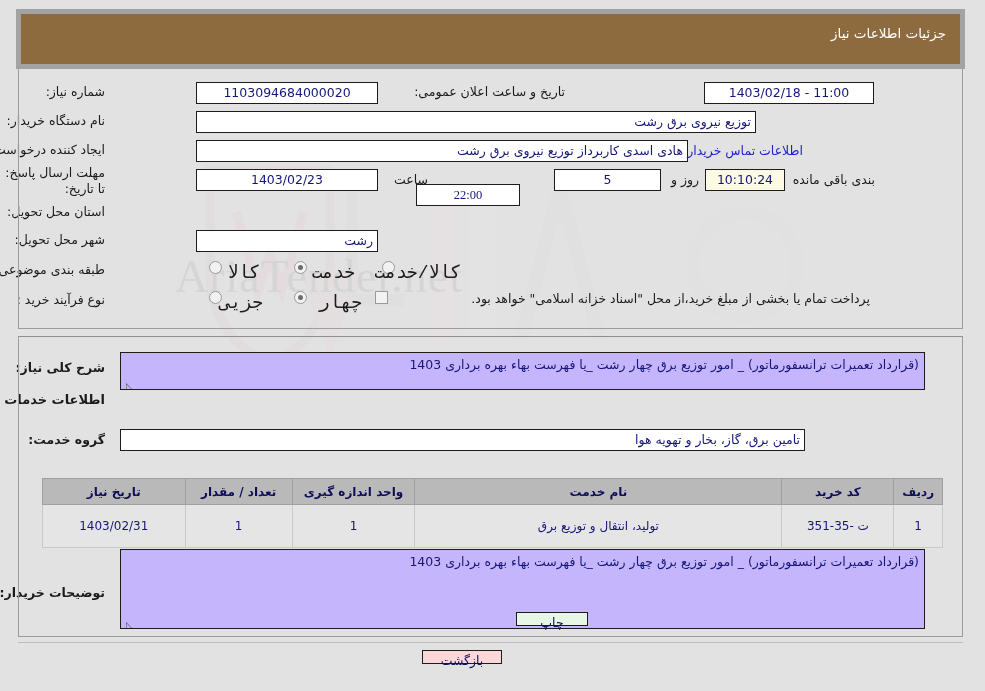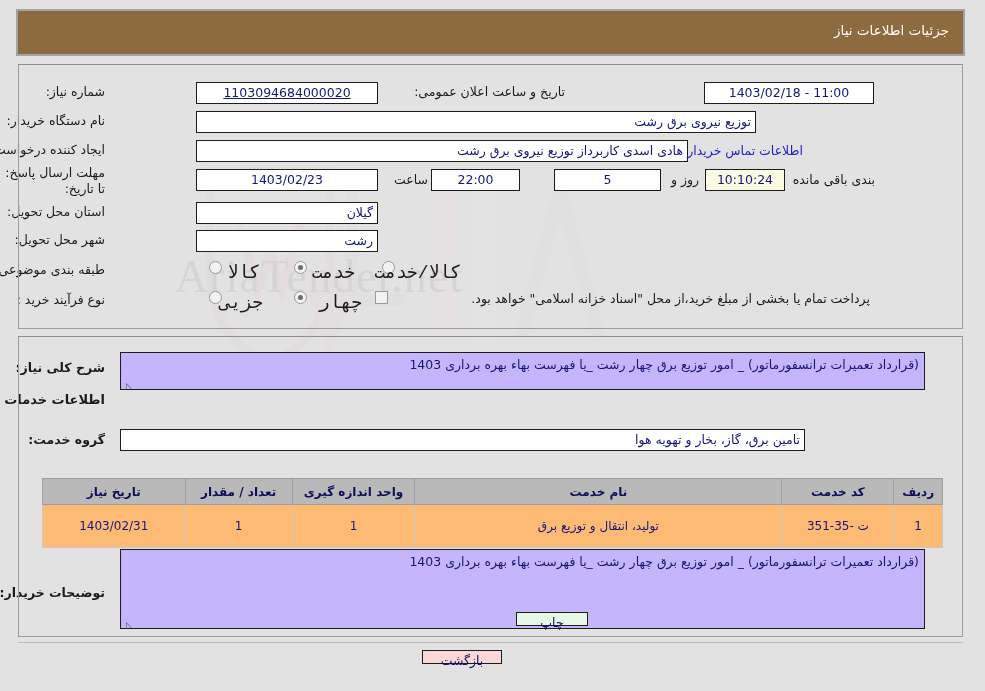--- a/index.html
+++ b/index.html
@@ -20,22 +20,22 @@
   }
   .wm-text {
     position: absolute; left: 175px; top: 100px;
     font-size: 46px; letter-spacing: 1px; color: #b9b9b9;
     font-family: "Liberation Serif", serif; direction: ltr;
   }
 
   
   .banner {
     position: absolute; right: 20px; top: 9px;
-    width: 949px; height: 47px;
-    background: #8d6b3f; border: 2px solid #a3a3a3;
+    width: 949px; height: 60px;
+    background: #8d6b3f; border: 5px solid #a3a3a3;
     color: #ffffff; z-index: 3;
   }
   .banner-title {
     position: absolute; right: 14px; top: 11px;
     font-size: 13.5px; color: #ffffff;
   }
 
   
   .panel {
     position: absolute;
@@ -106,21 +106,21 @@
   .tbl {
     position: absolute; right: 42px; top: 478px;
     width: 901px; border-collapse: collapse;
     font-size: 12px; background: #ffffff;
   }
   .tbl th {
     background: #b9b9b9; color: #0e0e5a; font-weight: bold;
     border: 1px solid #9f9f9f; height: 26px; padding: 0 4px;
   }
   .tbl td {
-    background: #fdba74; color: #16167a; text-align: center;
+    background: #e5e5e5; color: #16167a; text-align: center;
     border: 1px solid #c9c9c9; height: 43px; padding: 0 20px;
   }
 
   
   .btn {
     position: absolute; height: 14px; border: 1px solid #1c1c1c;
     font-size: 12.5px; color: #101060; line-height: 20px;
     text-align: center; cursor: pointer;
     font-family: "DejaVu Sans", "Liberation Sans", sans-serif;
     padding: 0;
@@ -155,43 +155,42 @@
     <div class="wm-text">AriaTender.net</div>
   </div>
 
   <div class="banner">
     <div class="banner-title">جزئیات اطلاعات نیاز</div>
   </div>
 
   <div class="panel" id="panel-top"></div>
 
   <div class="lbl" style="right:880px; top:84px;">شماره نیاز:</div>
-  <div class="box ctr" style="right:607px; top:82px; width:182px;text-decoration:underline;">1103094684000020</div>
+  <div class="box ctr" style="right:607px; top:82px; width:182px;">1103094684000020</div>
 
   <div class="lbl" style="right:420px; top:84px;">تاریخ و ساعت اعلان عمومی:</div>
   <div class="box ctr" style="right:111px; top:82px; width:170px;">11:00 - 1403/02/18</div>
 
   <div class="lbl" style="right:880px; top:113px;">نام دستگاه خریدار:</div>
   <div class="box rt" style="right:229px; top:111px; width:560px;">توزیع نیروی برق رشت</div>
 
   <div class="lbl" style="right:880px; top:142px;">ایجاد کننده درخواست:</div>
   <div class="box rt" style="right:297px; top:140px; width:492px;">هادی  اسدی کاربرداز توزیع نیروی برق رشت</div>
   <div class="link" style="right:182px; top:143px;">اطلاعات تماس خریدار</div>
 
   <div class="lbl" style="right:880px; top:165px; width:110px; white-space:normal; text-align:right;">مهلت ارسال پاسخ: تا تاریخ:</div>
   <div class="box ctr" style="right:607px; top:169px; width:182px;">1403/02/23</div>
   <div class="lbl" style="right:557px; top:172px;">ساعت</div>
-  <div class="box ctr" style="right:465px; top:169px; width:89px;">22:00</div>
+  <div class="box ctr" style="right:465px; top:184px; width:104px;font-family:Liberation Serif, serif;">22:00</div>
   <div class="box ctr" style="right:324px; top:169px; width:107px;">5</div>
   <div class="lbl" style="right:286px; top:172px;">روز و</div>
   <div class="box ctr yellow" style="right:200px; top:169px; width:80px;">10:10:24</div>
   <div class="small-note" style="right:110px; top:172px;">بندی باقی مانده</div>
 
   <div class="lbl" style="right:880px; top:204px;">استان محل تحویل:</div>
-  <div class="box rt" style="right:607px; top:202px; width:182px;">گیلان</div>
 
   <div class="lbl" style="right:880px; top:232px;">شهر محل تحویل:</div>
   <div class="box rt" style="right:607px; top:230px; width:182px;">رشت</div>
 
   <div class="lbl" style="right:880px; top:262px;">طبقه بندی موضوعی:</div>
   <div class="radio" style="right:763px; top:261px;"></div>
   <div class="radio-lbl" style="right:725px; top:261px;">کالا</div>
   <div class="radio on" style="right:678px; top:261px;"></div>
   <div class="radio-lbl" style="right:630px; top:261px;">خدمت</div>
   <div class="radio" style="right:590px; top:261px;"></div>
@@ -215,21 +214,21 @@
 
   <div class="sect-head" style="right:880px; top:392px;">اطلاعات خدمات مورد نیاز</div>
 
   <div class="lbl lbl-b" style="right:880px; top:432px;">گروه خدمت:</div>
   <div class="box rt" style="right:180px; top:429px; width:685px;">تامین برق، گاز، بخار و تهویه هوا</div>
 
   <table class="tbl">
     <thead>
       <tr>
         <th style="width:42px">ردیف</th>
-        <th style="width:113px">کد خدمت</th>
+        <th style="width:113px">کد خرید</th>
         <th style="width:381px">نام خدمت</th>
         <th style="width:126px">واحد اندازه گیری</th>
         <th style="width:110px">تعداد / مقدار</th>
         <th style="width:144px">تاریخ نیاز</th>
       </tr>
     </thead>
     <tbody>
       <tr>
         <td>1</td>
         <td>ت -35-351</td>

